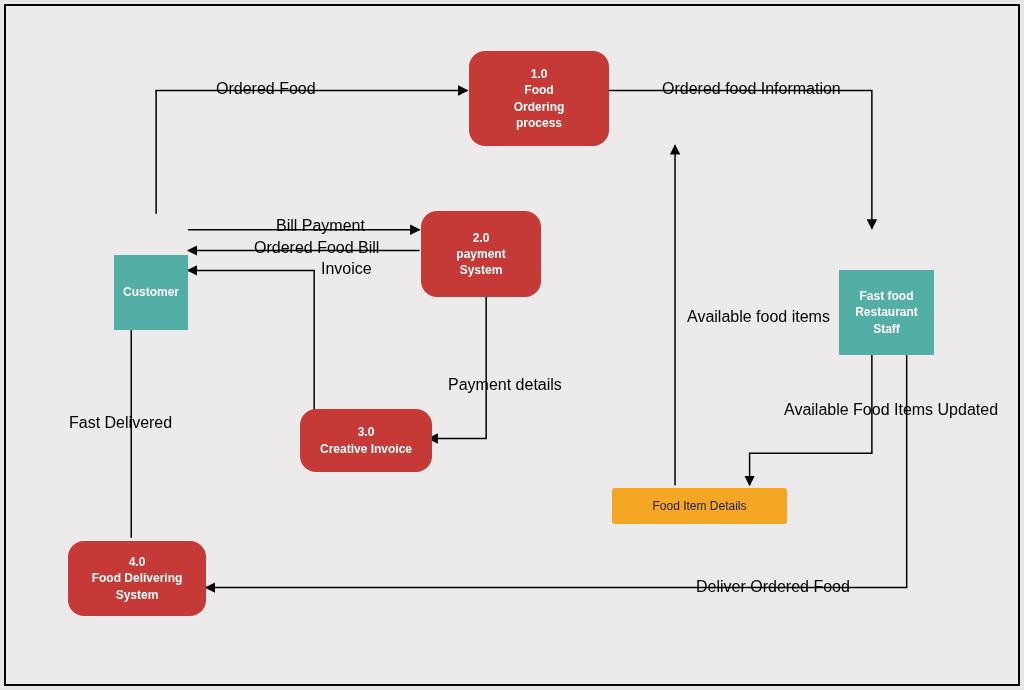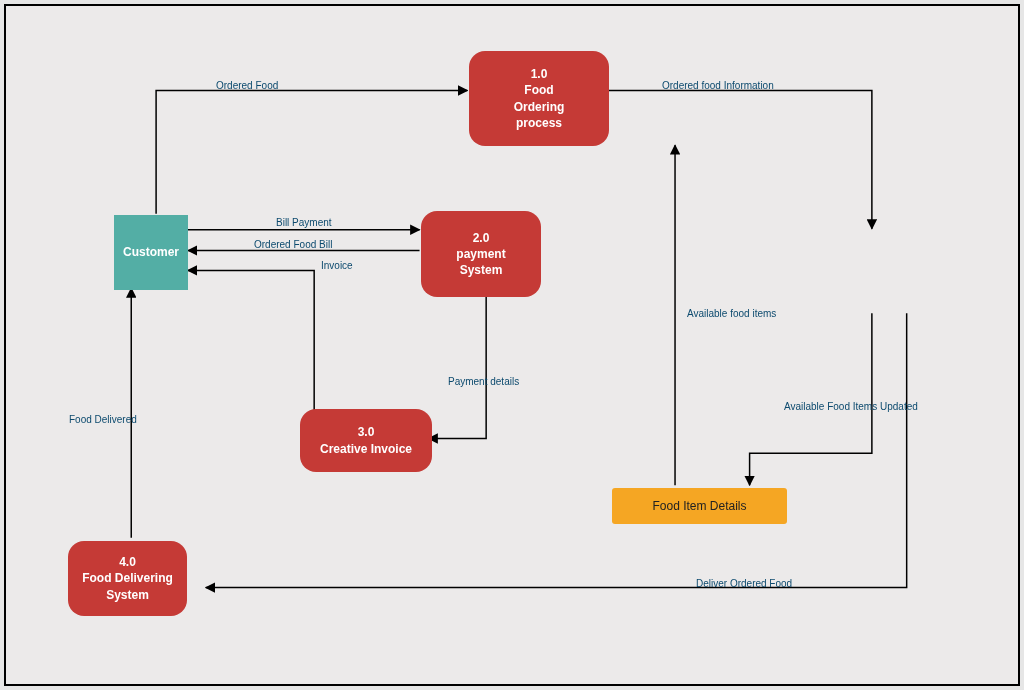--- a/index.html
+++ b/index.html
@@ -31,32 +31,33 @@
     box-sizing:border-box;
     padding:12px 6px;
   }
   .process{
     background:#c53a36;
     border-radius:16px;
   }
   .entity{
     background:#53aea5;
     border-radius:0;
+    margin-top:40px;
   }
   .datastore{
     background:#f5a623;
     color:#222;
     font-weight:600;
     border-radius:3px;
   }
   .node span{display:block;}
   .edge-label{
     position:absolute;
-    font-size:10px;
-    color:#0c4a6e;
+    font-size:16px;
+    color:#000000;
     white-space:nowrap;
     background:transparent;
   }
   svg.lines{
     position:absolute;
     left:0;top:0;
     width:100%;
     height:100%;
     pointer-events:none;
   }
@@ -111,35 +112,40 @@
     <span>2.0</span>
     <span>payment</span>
     <span>System</span>
   </div>
 
   <div class="node process" style="left:294px;top:403px;width:132px;height:63px;">
     <span>3.0</span>
     <span>Creative Invoice</span>
   </div>
 
-  <div class="node process" style="left:62px;top:535px;width:119px;height:75px;">
+  <div class="node process" style="left:62px;top:535px;width:138px;height:75px;">
     <span>4.0</span>
     <span>Food Delivering</span>
     <span>System</span>
   </div>
 
+  <div class="node entity" style="left:833px;top:224px;width:95px;height:85px;">
+    <span>Fast food</span>
+    <span>Restaurant</span>
+    <span>Staff</span>
+  </div>
 
   <div class="node datastore" style="left:606px;top:482px;width:175px;height:36px;font-weight:500;">
     <span>Food Item Details</span>
   </div>
 
   <div class="edge-label" style="left:210px;top:74px;">Ordered Food</div>
   <div class="edge-label" style="left:656px;top:74px;">Ordered food Information</div>
   <div class="edge-label" style="left:270px;top:211px;">Bill Payment</div>
   <div class="edge-label" style="left:248px;top:233px;">Ordered Food Bill</div>
   <div class="edge-label" style="left:315px;top:254px;">Invoice</div>
   <div class="edge-label" style="left:442px;top:370px;">Payment details</div>
   <div class="edge-label" style="left:681px;top:302px;">Available food items</div>
   <div class="edge-label" style="left:778px;top:395px;">Available Food Items Updated</div>
-  <div class="edge-label" style="left:63px;top:408px;">Food Delivered</div>
+  <div class="edge-label" style="left:63px;top:408px;">Fast Delivered</div>
   <div class="edge-label" style="left:690px;top:572px;text-align:center;">Deliver Ordered Food</div>
 
 </div>
 
 </body></html>

